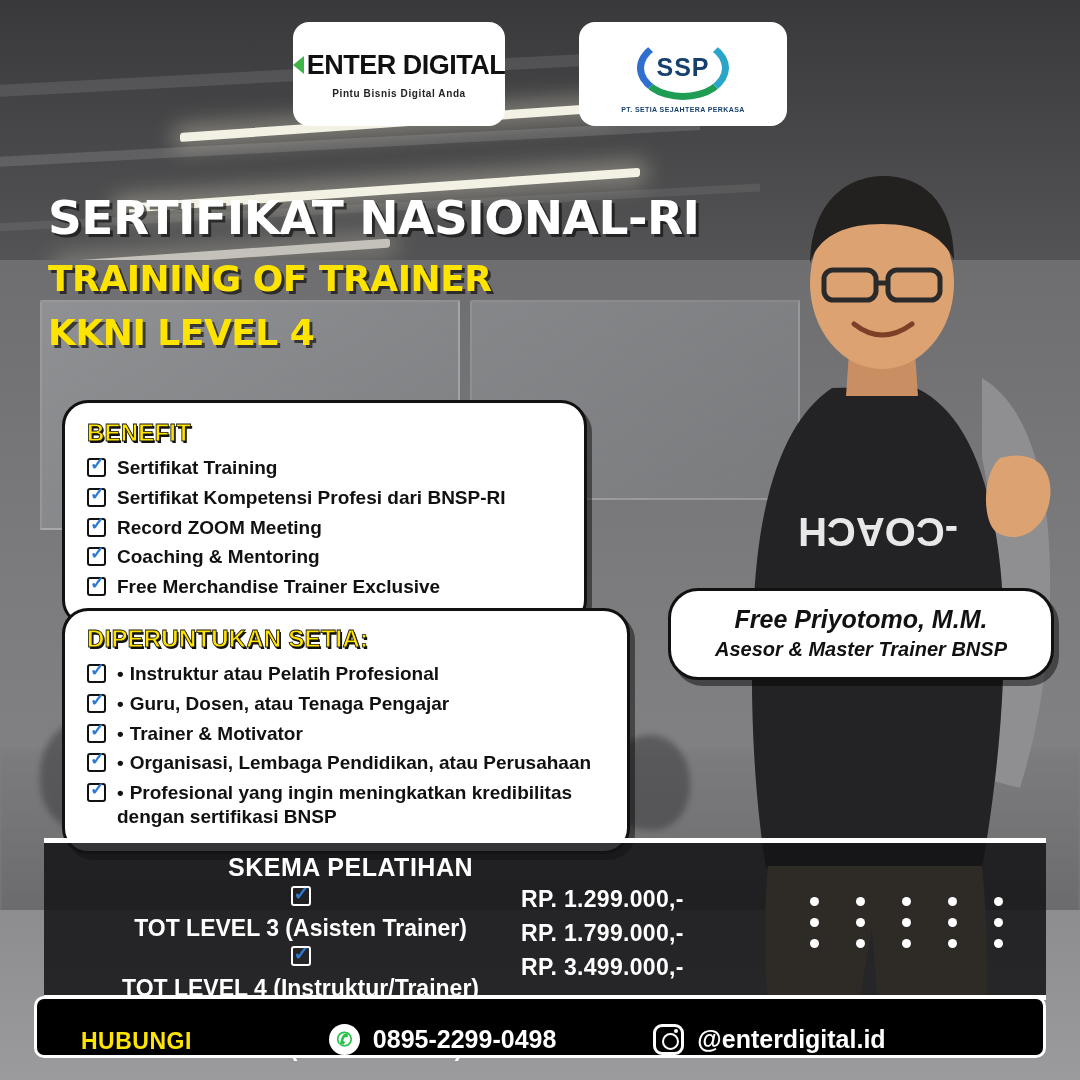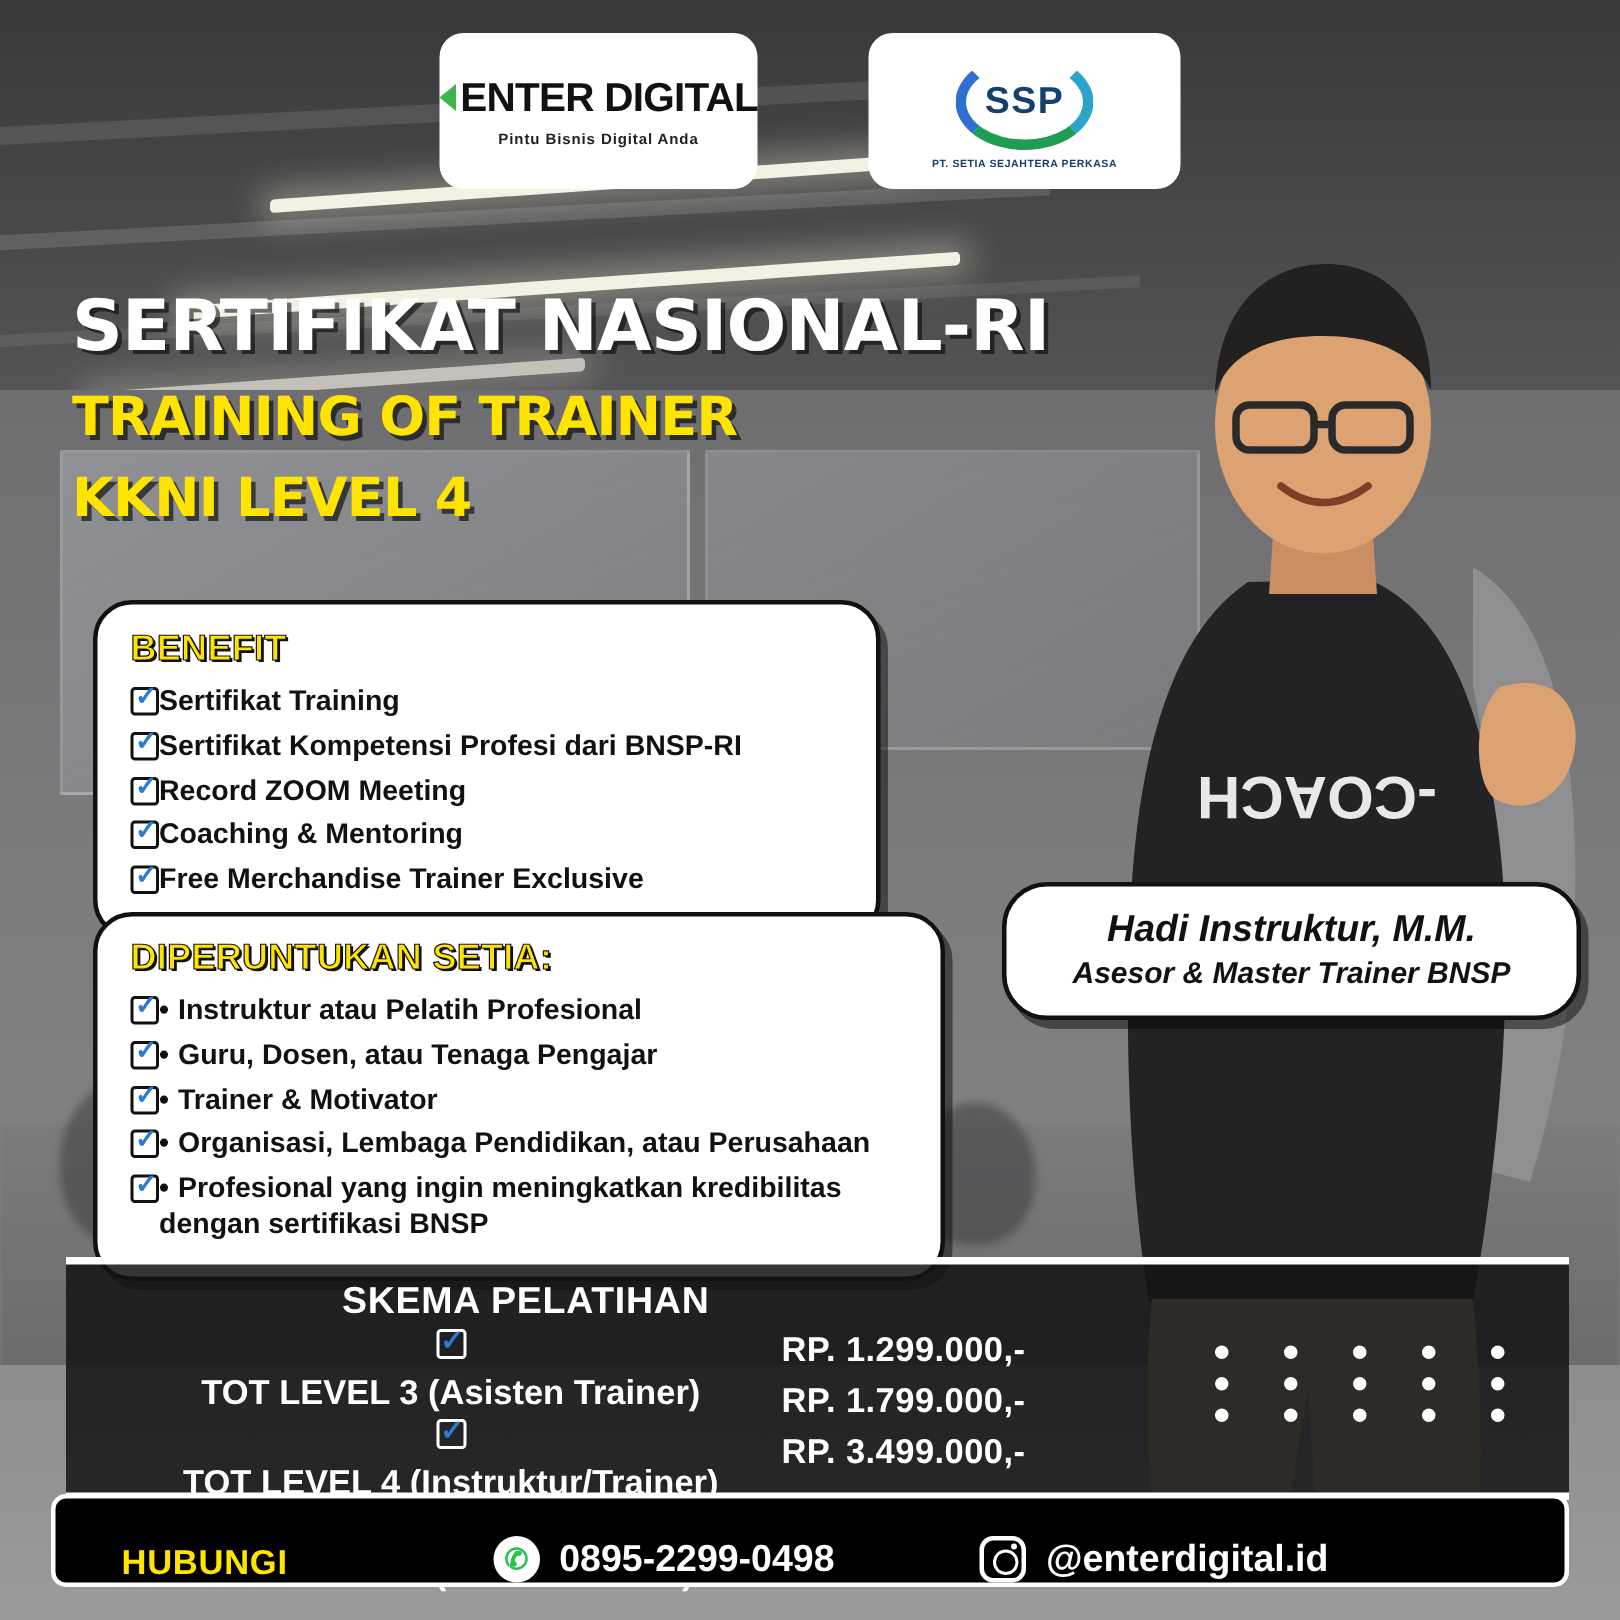--- a/index.html
+++ b/index.html
@@ -110,21 +110,21 @@
     position: absolute; background: #fff; border: 3px solid #111; border-radius: 26px;
     box-shadow: 5px 6px 0 rgba(0,0,0,0.45); z-index: 6;
   }
   .card-benefit { left: 62px; top: 400px; width: 525px; padding: 16px 22px 18px; }
   .card-target  { left: 62px; top: 608px; width: 568px; padding: 14px 22px 16px; }
   .card-title {
     font-size: 24px; font-weight: 800; color: #ffe400; letter-spacing: .2px;
     -webkit-text-stroke: 0.8px #111; text-shadow: 1.5px 1.5px 0 #111;
     margin-bottom: 9px;
   }
-  .li { display: flex; align-items: flex-start; gap: 0; margin-bottom: 6px; }
+  .li { display: flex; align-items: flex-start; gap: 11px; margin-bottom: 6px; }
   .chk {
     flex: 0 0 auto; width: 19px; height: 19px; border: 2.5px solid #111; border-radius: 3px;
     background: #fff; position: relative; margin-top: 2px;
   }
   .chk::after {
     content: "✓"; position: absolute; left: 1px; top: -5px;
     font-size: 18px; font-weight: 800; color: #2b7bd4; line-height: 1;
   }
   .li-text { font-size: 19px; font-weight: 700; color: #111; line-height: 1.25; }
   .li-text .bullet { margin-right: 6px; }
@@ -311,21 +311,21 @@
       <span class="chk"></span>
       <span class="li-text"><span class="bullet">•</span><span>Organisasi, Lembaga Pendidikan, atau Perusahaan</span></span>
     </div>
     <div class="li">
       <span class="chk"></span>
       <span class="li-text"><span class="bullet">•</span><span>Profesional yang ingin meningkatkan kredibilitas dengan sertifikasi BNSP</span></span>
     </div>
   </div>
 
   <div class="name-card">
-    <div class="name-main">Hadi Instruktur, M.M.</div>
+    <div class="name-main">Free Priyotomo, M.M.</div>
     <div class="name-sub">Asesor &amp; Master Trainer BNSP</div>
   </div>
 
   <div class="band">
     <div class="band-title">SKEMA PELATIHAN</div>
     <div class="rows">
       <div class="col-left">
         <div class="row">
           <span class="chk2"></span>
           <span class="row-label">TOT LEVEL 3 (Asisten Trainer)</span>

